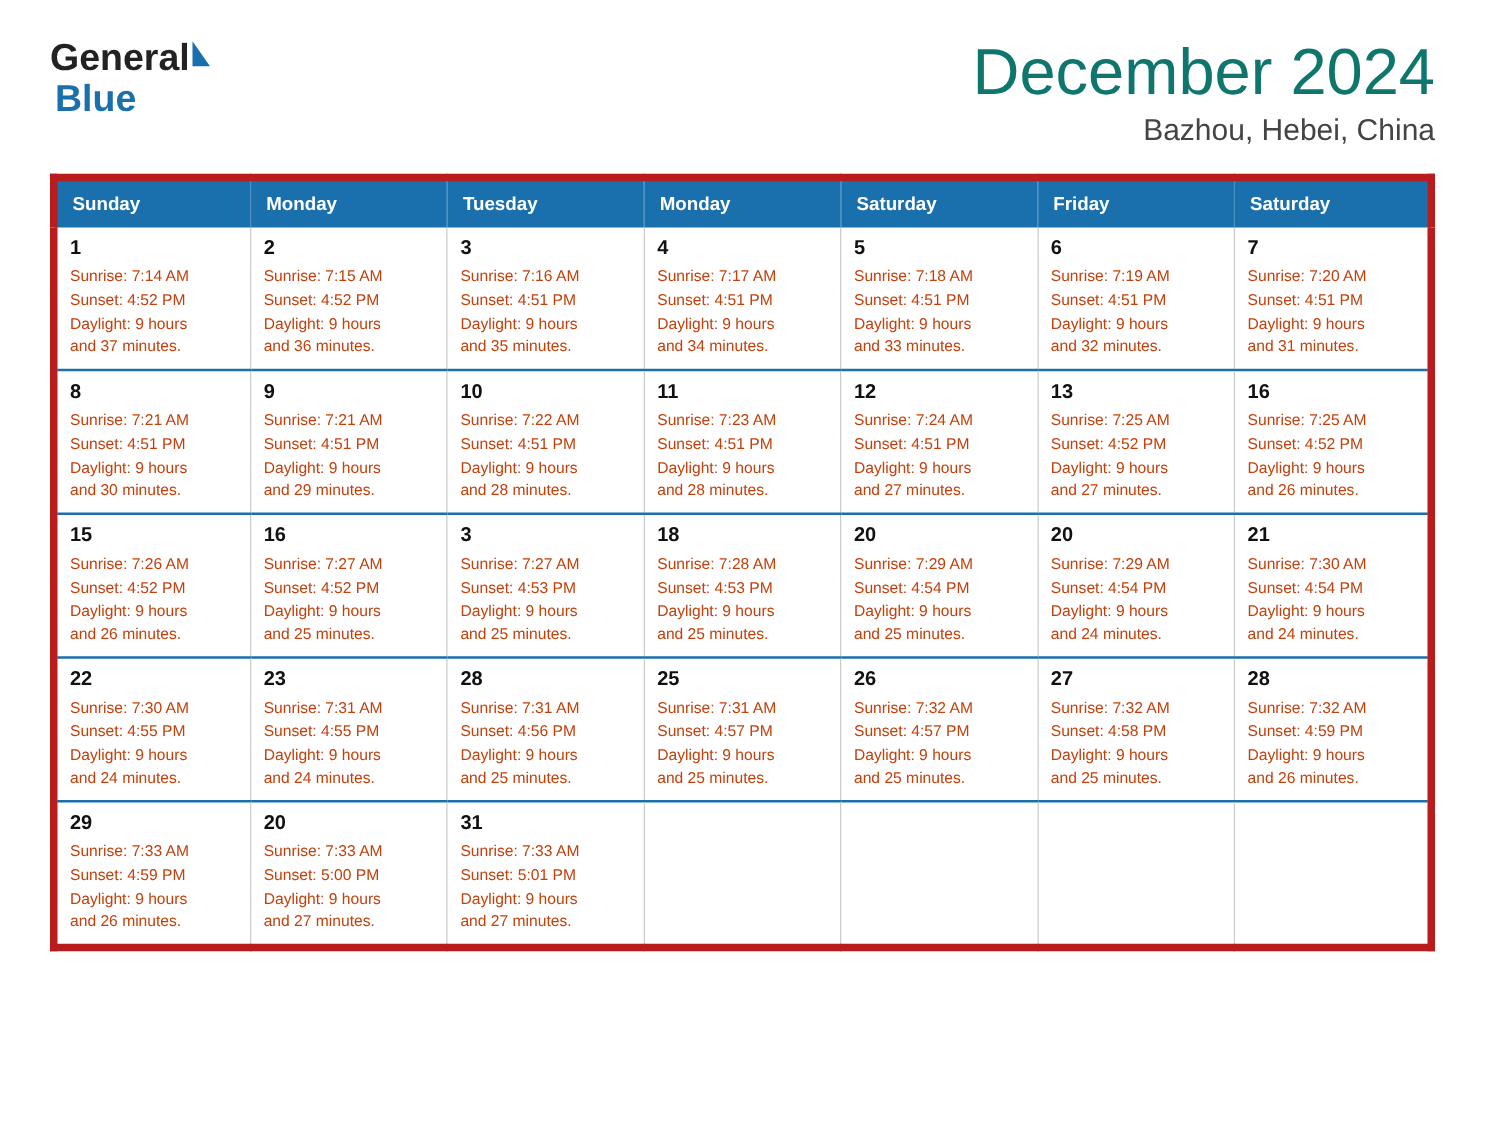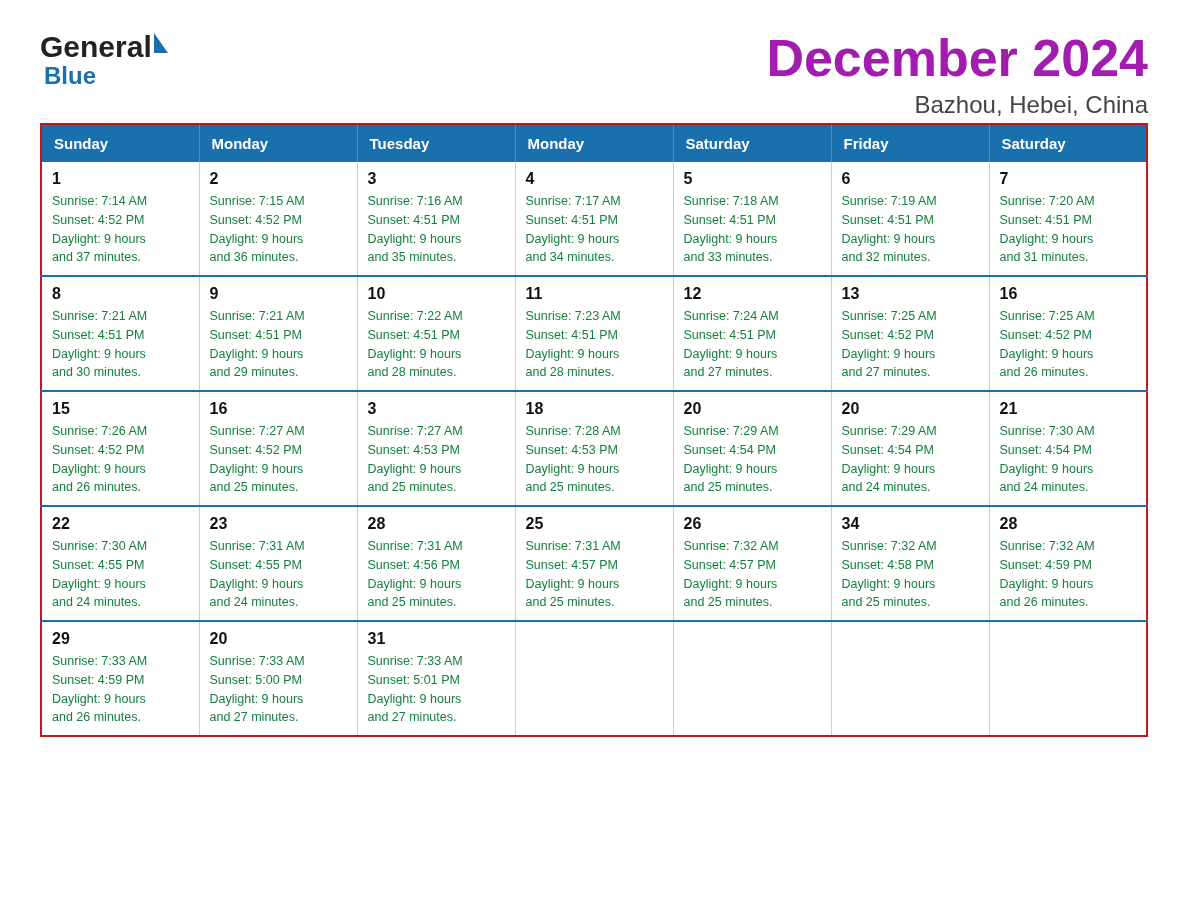--- a/index.html
+++ b/index.html
@@ -6,40 +6,40 @@
     body {
       font-family: Arial, sans-serif;
       background: #fff;
       padding: 30px 40px;
       color: #222;
     }
     .header {
       display: flex;
       justify-content: space-between;
       align-items: flex-start;
-      margin-bottom: 4px;
+      margin-bottom: 20px;
     }
     .title-section {
       text-align: right;
     }
     .main-title {
       font-size: 52px;
-      font-weight: bold;
-      color: #a21caf;
+      font-weight: normal;
+      color: #0f766e;
       line-height: 1.1;
     }
     .subtitle {
       font-size: 24px;
       color: #444;
       margin-top: 4px;
     }
     .calendar {
       width: 100%;
       border-collapse: collapse;
-      border: 2px solid #b91c1c;
+      border: 6px solid #b91c1c;
     }
     .calendar th {
       background: #1a6fad;
       color: #fff;
       padding: 10px 12px;
       font-size: 15px;
       font-weight: bold;
       text-align: left;
       border-right: 1px solid #4a90c4;
     }
@@ -62,21 +62,21 @@
       border-bottom: none;
     }
     .day-num {
       font-size: 16px;
       font-weight: bold;
       margin-bottom: 4px;
       color: #111;
     }
     .day-info {
       font-size: 12.5px;
-      color: #15803d;
+      color: #c2410c;
       line-height: 1.5;
     }
     .empty-cell {
       background: #fff;
     }
     .logo-general {
       font-size: 30px;
       font-weight: bold;
       color: #222;
     }
@@ -86,21 +86,21 @@
       height: 0;
       border-style: solid;
       border-width: 20px 0 0 14px;
       border-color: transparent transparent transparent #1a6fad;
       margin-left: 2px;
       vertical-align: middle;
       position: relative;
       top: -4px;
     }
     .logo-second-row {
-      font-size: 24px;
+      font-size: 30px;
       font-weight: bold;
       color: #1a6fad;
       margin-left: 4px;
     }
     .logo-block {
       line-height: 1.1;
     }
     .logo-row1 {
       display: flex;
       align-items: center;
@@ -247,21 +247,21 @@
         </td>
         <td>
           <div class="day-num">25</div>
           <div class="day-info">Sunrise: 7:31 AM<br>Sunset: 4:57 PM<br>Daylight: 9 hours<br>and 25 minutes.</div>
         </td>
         <td>
           <div class="day-num">26</div>
           <div class="day-info">Sunrise: 7:32 AM<br>Sunset: 4:57 PM<br>Daylight: 9 hours<br>and 25 minutes.</div>
         </td>
         <td>
-          <div class="day-num">34</div>
+          <div class="day-num">27</div>
           <div class="day-info">Sunrise: 7:32 AM<br>Sunset: 4:58 PM<br>Daylight: 9 hours<br>and 25 minutes.</div>
         </td>
         <td>
           <div class="day-num">28</div>
           <div class="day-info">Sunrise: 7:32 AM<br>Sunset: 4:59 PM<br>Daylight: 9 hours<br>and 26 minutes.</div>
         </td>
       </tr>
       <tr>
         <td>
           <div class="day-num">29</div>

